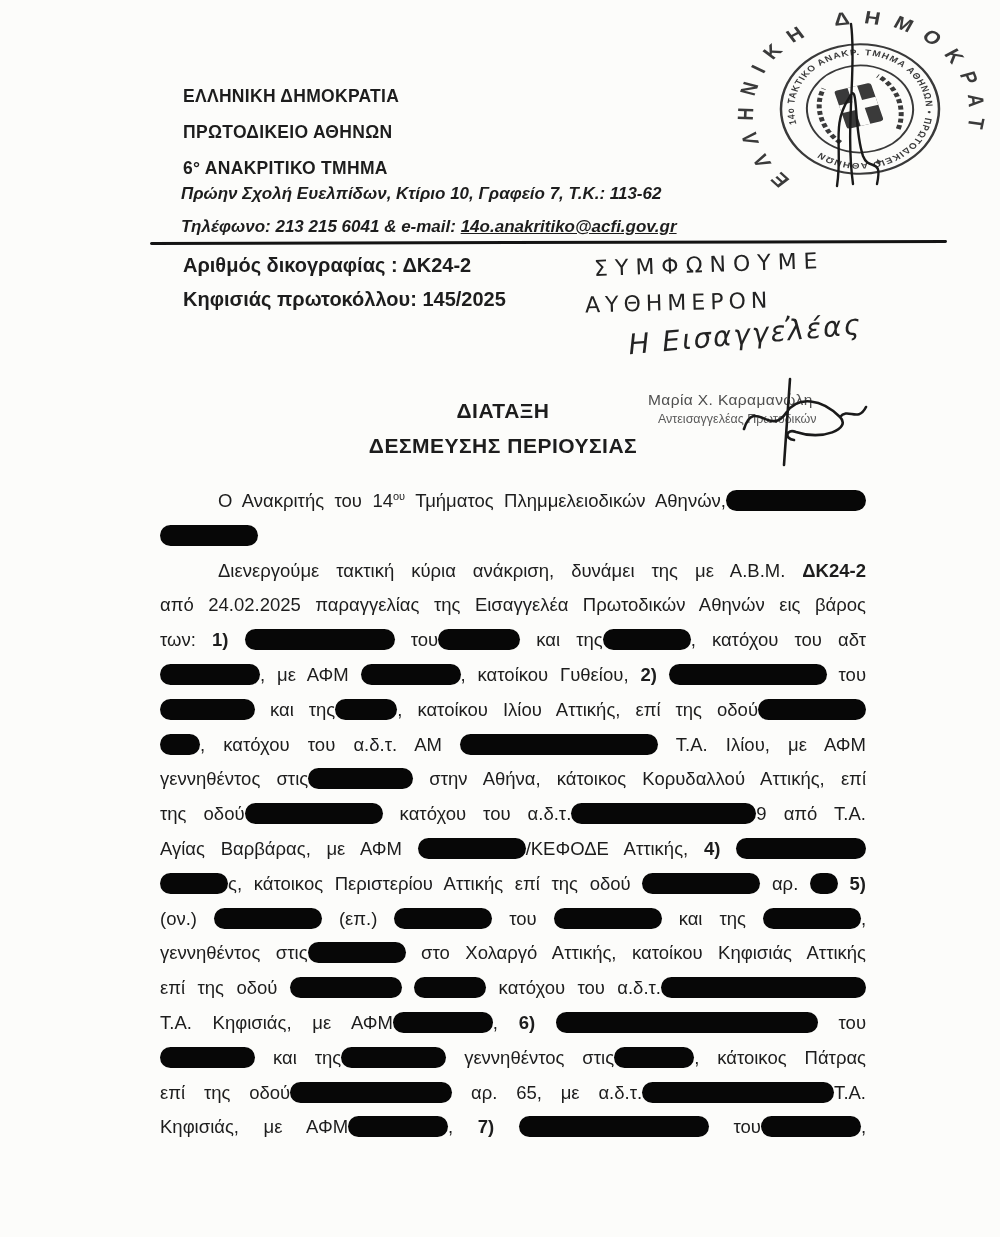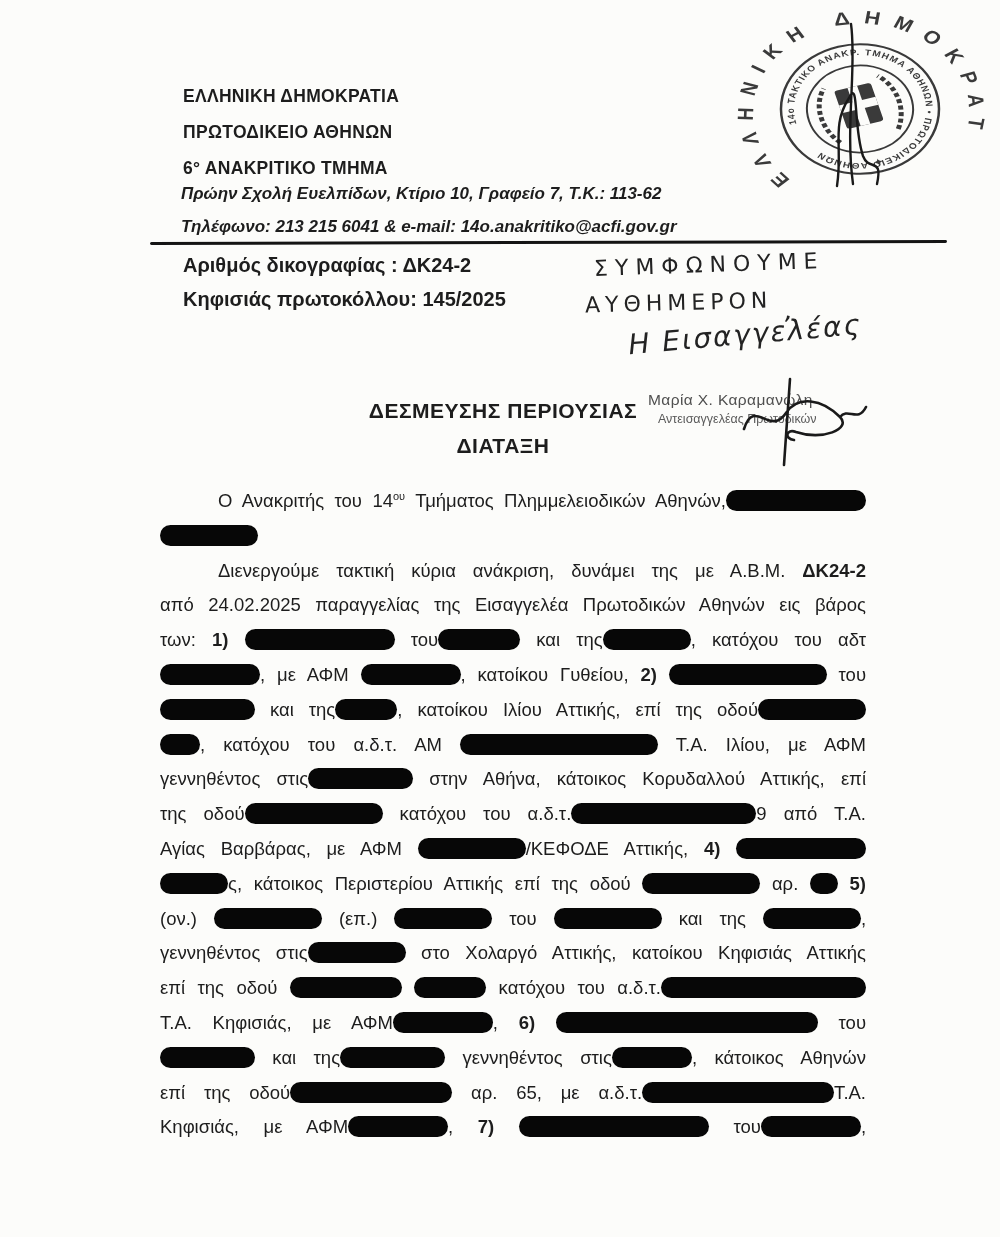--- a/index.html
+++ b/index.html
@@ -5,21 +5,21 @@
   html,body{margin:0;padding:0;background:#e8e8e8;}
   .page{
     position:relative;width:1000px;height:1237px;margin:0 auto;
     background:#fcfcfa;color:#1d1d1d;overflow:hidden;
     font-family:"Liberation Sans",sans-serif;
   }
   .abs{position:absolute;}
   
   .org-line{font-weight:bold;font-size:17.5px;line-height:36px;letter-spacing:.3px;white-space:nowrap;}
   .addr-line{font-weight:bold;font-style:italic;font-size:17px;white-space:nowrap;}
-  .email{}
+  .email{text-decoration:underline;}
   .rule{background:#141414;height:3px;border-radius:2px;transform:rotate(-.15deg);}
   .case-line{font-weight:bold;font-size:20px;white-space:nowrap;}
   
   .hand{font-family:"DejaVu Sans",sans-serif;color:#232323;white-space:nowrap;}
   .hand1{font-size:22px;letter-spacing:7px;transform:rotate(-2deg);}
   .hand2{font-size:22px;letter-spacing:5px;transform:rotate(-1.5deg);}
   .hand3{font-size:28px;font-style:italic;letter-spacing:2px;transform:rotate(-5deg);}
   .hand-tick{font-size:26px;transform:rotate(10deg);}
   
   .title-block{width:330px;text-align:center;font-weight:bold;font-size:21px;line-height:35px;letter-spacing:.5px;}
@@ -95,22 +95,22 @@
   <div class="abs case-line" style="left:183px;top:288px;">
     <span>Κηφισιάς πρωτοκόλλου: </span><span>145/2025</span>
   </div>
 
   <div class="abs hand hand1" style="left:594px;top:252px;">ΣΥΜΦΩΝΟΥΜΕ</div>
   <div class="abs hand hand2" style="left:585px;top:290px;">ΑΥΘΗΜΕΡΟΝ</div>
   <div class="abs hand hand-tick" style="left:785px;top:295px;">,</div>
   <div class="abs hand hand3" style="left:628px;top:318px;">Η Εισαγγελέας</div>
 
   <div class="abs title-block" style="left:338px;top:393px;">
+    <div>ΔΙΑΤΑΞΗ</div>
     <div>ΔΕΣΜΕΥΣΗΣ ΠΕΡΙΟΥΣΙΑΣ</div>
-    <div>ΔΙΑΤΑΞΗ</div>
   </div>
 
   <div class="abs" style="left:648px;top:391px;width:230px;">
     <div class="sig-name">Μαρία Χ. Καραμανώλη</div>
     <div class="sig-role">Αντεισαγγελέας Πρωτοδικών</div>
     <svg class="abs" style="left:78px;top:-14px;" width="160" height="92" viewBox="0 0 160 92">
       <path d="M 64,2 C 62,28 60,60 58,88 M 18,52 C 28,20 44,60 60,36 C 72,18 96,22 114,40 C 126,52 96,64 70,55 C 60,51 58,62 68,63 M 114,40 C 122,30 132,46 140,30" fill="none" stroke="#1a1a1a" stroke-width="2.6" stroke-linecap="round"></path>
     </svg>
   </div>
 
@@ -124,18 +124,18 @@
       <div class="doc-line"><span class="redact" style="width: 95px;"></span><span> και της</span><span class="redact" style="width: 62px;"></span><span>, κατοίκου Ιλίου Αττικής, επί της οδού</span><span class="redact" style="width: 108px;"></span></div>
       <div class="doc-line"><span class="redact" style="width: 40px;"></span><span>, κατόχου του α.δ.τ. ΑΜ </span><span class="redact" style="width: 198px;"></span><span> Τ.Α. Ιλίου, με ΑΦΜ</span></div>
       <div class="doc-line"><span>γεννηθέντος στις</span><span class="redact" style="width: 105px;"></span><span> στην Αθήνα, κάτοικος Κορυδαλλού Αττικής, επί</span></div>
       <div class="doc-line"><span>της οδού</span><span class="redact" style="width: 138px;"></span><span> κατόχου του α.δ.τ.</span><span class="redact" style="width: 185px;"></span><span>9 από Τ.Α.</span></div>
       <div class="doc-line"><span>Αγίας Βαρβάρας, με ΑΦΜ </span><span class="redact" style="width: 108px;"></span><span>/ΚΕΦΟΔΕ Αττικής, </span><span class="bold">4)</span><span> </span><span class="redact" style="width: 130px;"></span></div>
       <div class="doc-line"><span class="redact" style="width: 68px;"></span><span>ς, κάτοικος Περιστερίου Αττικής επί της οδού </span><span class="redact" style="width: 118px;"></span><span> αρ. </span><span class="redact" style="width: 28px;"></span><span> </span><span class="bold">5)</span></div>
       <div class="doc-line"><span>(ον.) </span><span class="redact" style="width: 108px;"></span><span> (επ.) </span><span class="redact" style="width: 98px;"></span><span> του </span><span class="redact" style="width: 108px;"></span><span> και της </span><span class="redact" style="width: 98px;"></span><span>,</span></div>
       <div class="doc-line"><span>γεννηθέντος στις</span><span class="redact" style="width: 98px;"></span><span> στο Χολαργό Αττικής, κατοίκου Κηφισιάς Αττικής</span></div>
       <div class="doc-line"><span>επί της οδού </span><span class="redact" style="width: 112px;"></span><span> </span><span class="redact" style="width: 72px;"></span><span> κατόχου του α.δ.τ.</span><span class="redact" style="width: 205px;"></span></div>
       <div class="doc-line"><span>Τ.Α. Κηφισιάς, με ΑΦΜ</span><span class="redact" style="width: 100px;"></span><span>, </span><span class="bold">6)</span><span> </span><span class="redact" style="width: 262px;"></span><span> του</span></div>
-      <div class="doc-line"><span class="redact" style="width: 95px;"></span><span> και της</span><span class="redact" style="width: 105px;"></span><span> γεννηθέντος στις</span><span class="redact" style="width: 80px;"></span><span>, κάτοικος Αθηνών</span></div>
+      <div class="doc-line"><span class="redact" style="width: 95px;"></span><span> και της</span><span class="redact" style="width: 105px;"></span><span> γεννηθέντος στις</span><span class="redact" style="width: 80px;"></span><span>, κάτοικος Πάτρας</span></div>
       <div class="doc-line"><span>επί της οδού</span><span class="redact" style="width: 162px;"></span><span> αρ. 65, με α.δ.τ.</span><span class="redact" style="width: 192px;"></span><span>Τ.Α.</span></div>
       <div class="doc-line"><span>Κηφισιάς, με ΑΦΜ</span><span class="redact" style="width: 100px;"></span><span>, </span><span class="bold">7)</span><span> </span><span class="redact" style="width: 190px;"></span><span> του</span><span class="redact" style="width: 100px;"></span><span>,</span></div>
     </div>
 
 </div>
 
 </body></html>

